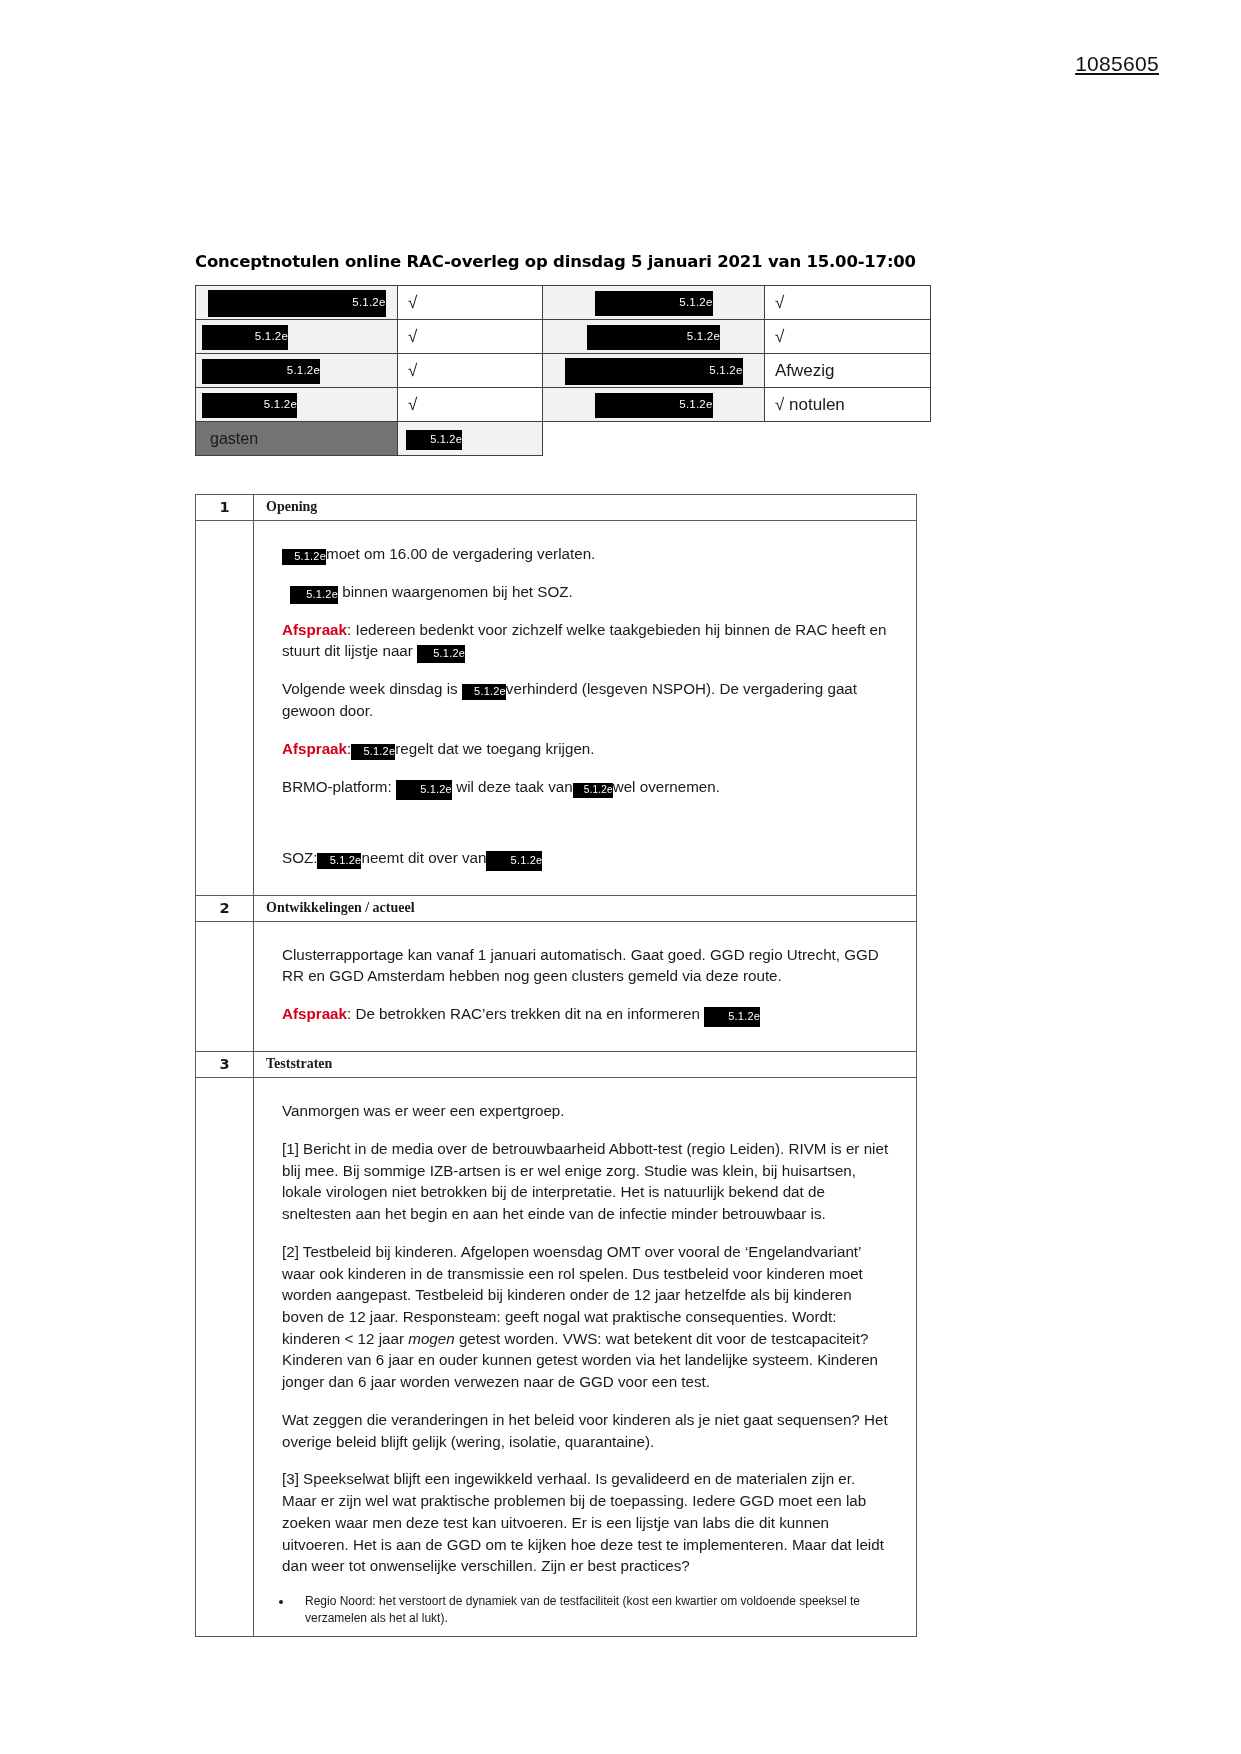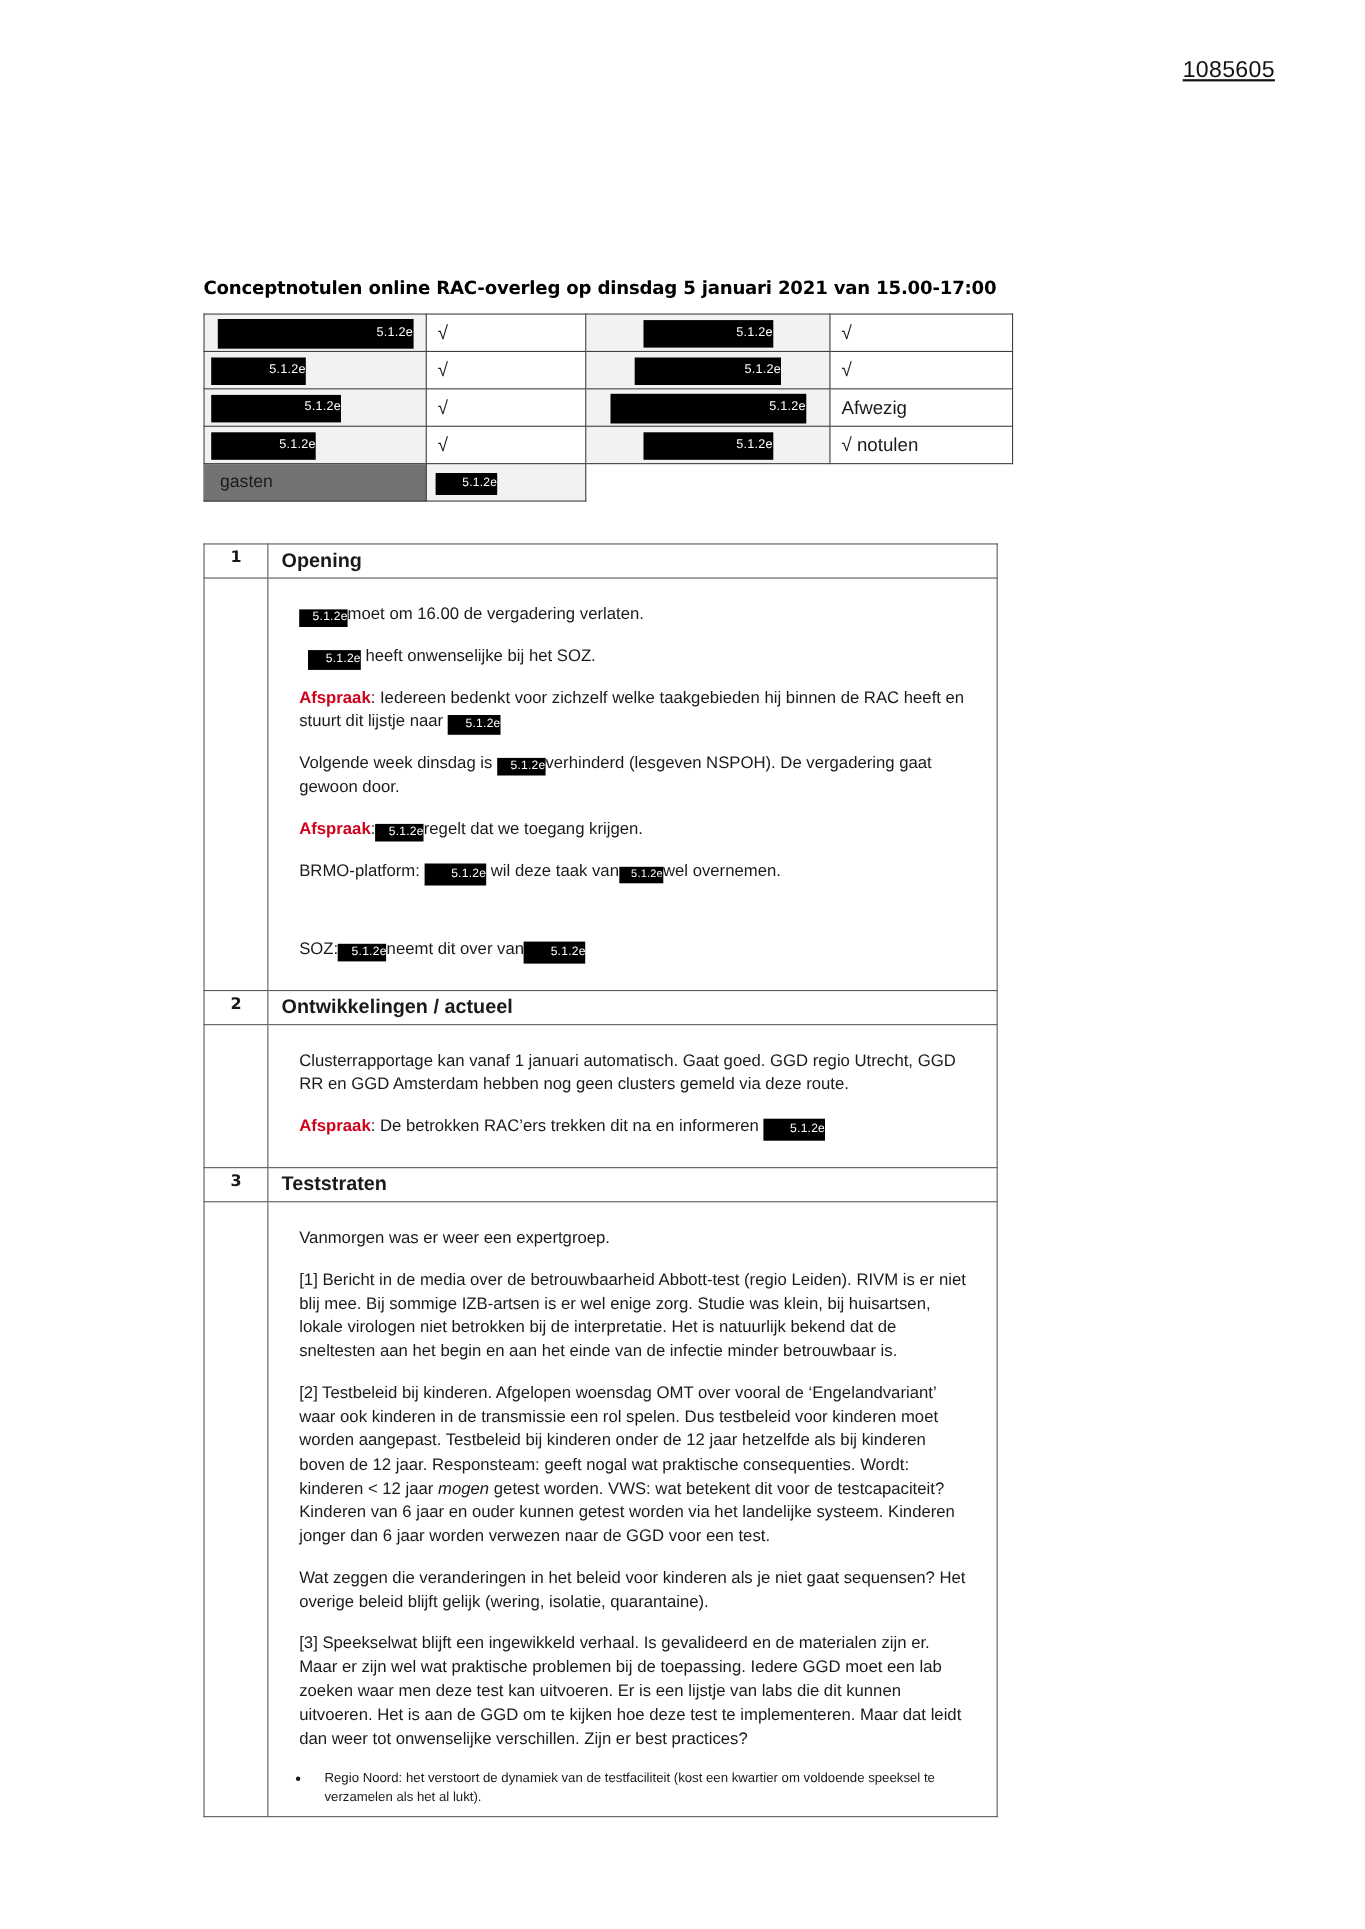--- a/index.html
+++ b/index.html
@@ -31,21 +31,21 @@
     font-family: "Liberation Sans", sans-serif;
     font-size: 21px;
     letter-spacing: 0.3px;
     color: #111;
     text-decoration: underline;
   }
 
   
   .content {
     position: absolute;
-    left: 185px;
+    left: 195px;
     top: 252px;
     width: 735px;
   }
 
   .doc-title {
     font-family: "DejaVu Sans", sans-serif;
     font-weight: bold;
     font-size: 16.5px;
     letter-spacing: -0.2px;
     color: #000;
@@ -137,23 +137,23 @@
   }
   td.num {
     width: 57px;
     text-align: center;
     font-family: "DejaVu Sans", sans-serif;
     font-weight: bold;
     font-size: 14.5px;
     padding: 4px 0 5px 0;
   }
   td.sec-title {
-    font-family: Liberation Sans, sans-serif;
+    font-family: Liberation Serif, serif;
     font-weight: bold;
-    font-size: 18px;
+    font-size: 14px;
     padding: 4px 0 5px 12px;
   }
   td.blank-num {
     width: 57px;
     border-top: none;
     border-bottom: none;
   }
   td.body {
     padding: 6px 10px 9px 12px;
     border-top: none;
@@ -257,21 +257,21 @@
       <tbody>
 
         <tr>
           <td class="num">1</td>
           <td class="sec-title">Opening</td>
         </tr>
         <tr>
           <td class="blank-num"></td>
           <td class="body">
             <p><span class="redact r-inl">5.1.2e</span><span>moet om 16.00 de vergadering verlaten.</span></p>
-            <p><span class="redact r-inl2" style="margin-left:8px;">5.1.2e</span> <span>heeft onwenselijke bij het SOZ.</span></p>
+            <p><span class="redact r-inl2" style="margin-left:8px;">5.1.2e</span> <span>binnen waargenomen bij het SOZ.</span></p>
             <p><span class="afspraak">Afspraak</span><span>: Iedereen bedenkt voor zichzelf welke taakgebieden hij binnen de RAC heeft en stuurt dit lijstje naar </span><span class="redact r-inl2">5.1.2e</span></p>
             <p><span>Volgende week dinsdag is </span><span class="redact r-inl">5.1.2e</span><span>verhinderd (lesgeven NSPOH). De vergadering gaat gewoon door.</span></p>
             <p><span class="afspraak">Afspraak</span><span>:</span><span class="redact r-inl">5.1.2e</span><span>regelt dat we toegang krijgen.</span></p>
             <p><span>BRMO-platform:</span> <span class="redact r-inl3">5.1.2e</span> <span>wil deze taak van</span><span class="redact r-inl4">5.1.2e</span><span>wel overnemen.</span></p>
             <p class="spacer"></p>
             <p><span>SOZ:</span><span class="redact r-inl">5.1.2e</span><span>neemt dit over van</span><span class="redact r-inl3">5.1.2e</span></p>
           </td>
         </tr>
 
         <tr>

